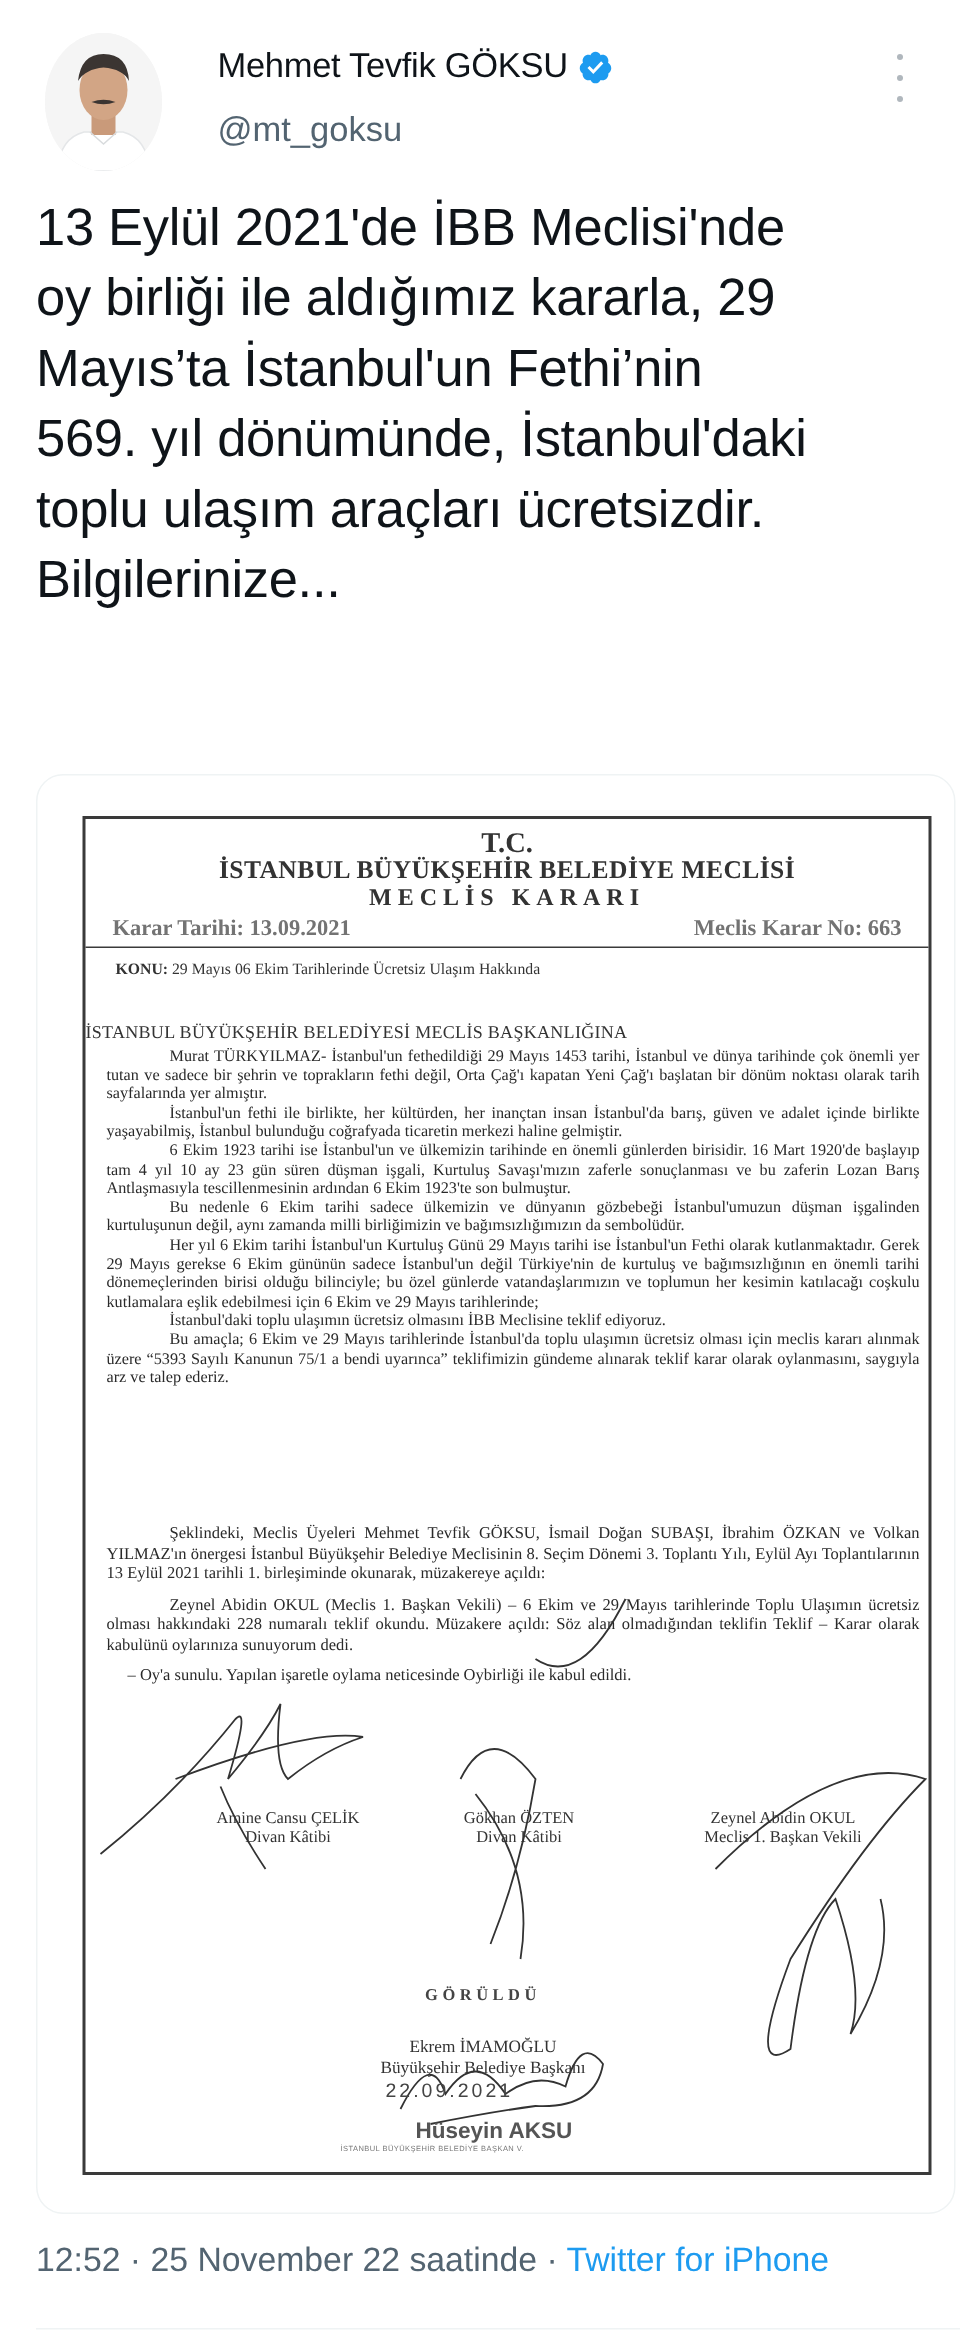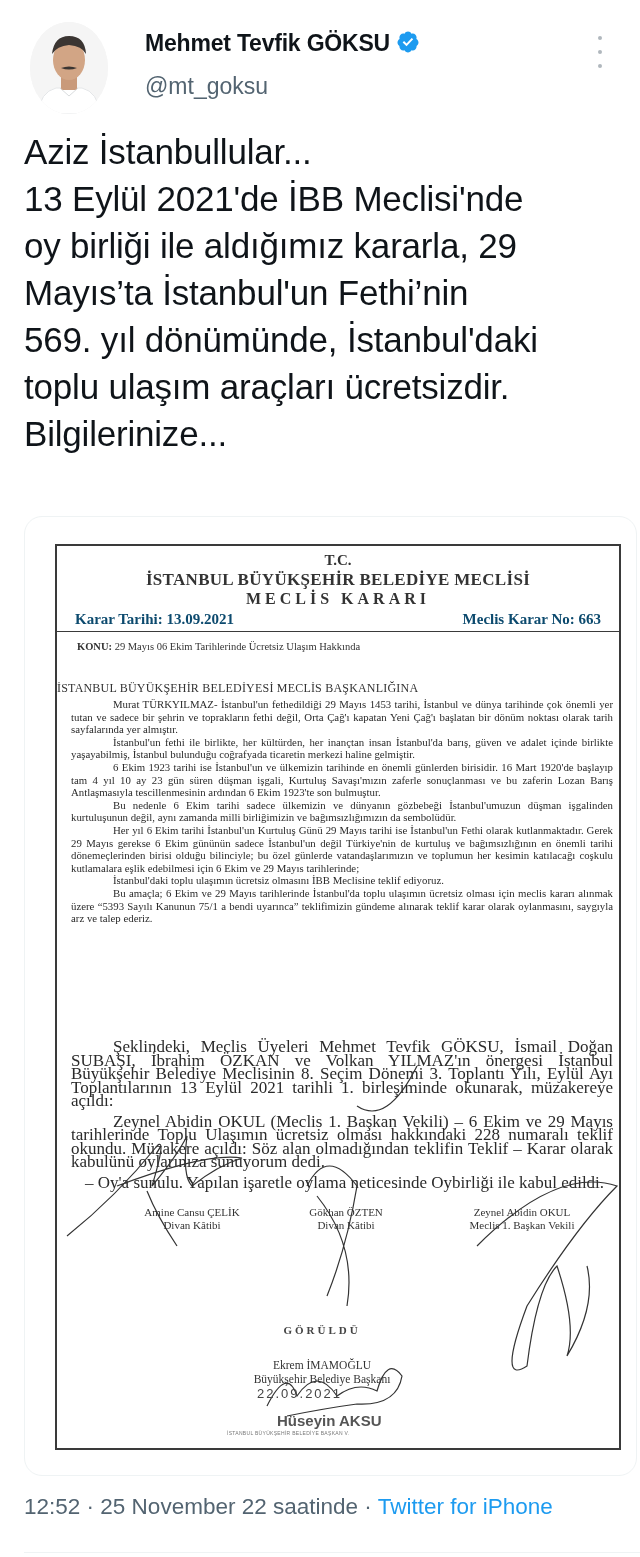--- a/index.html
+++ b/index.html
@@ -4,58 +4,58 @@
   <style>
     html, body { margin: 0; padding: 0; background: #ffffff; }
     body { width: 640px; height: 1557px; position: relative; overflow: hidden;
            font-family: "Liberation Sans", "DejaVu Sans", sans-serif; color: #0f1419; }
 
     
     .header { position: absolute; left: 0; top: 0; width: 640px; height: 120px; }
     .avatar { position: absolute; left: 30px; top: 22px; width: 78px; height: 92px;
               border-radius: 50%; overflow: hidden; background: #f4f4f4; }
     .avatar svg { width: 100%; height: 100%; display: block; }
-    .display-name { position: absolute; left: 145px; top: 30px; font-size: 23px; font-weight: bold;
-                    letter-spacing: -0.2px; white-space: nowrap; display: flex; align-items: flex-start; }
+    .display-name { position: absolute; left: 145px; top: 30px; font-size: 23px; font-weight: normal;
+                    letter-spacing: -0.2px; white-space: nowrap; display: flex; align-items: flex-end; }
     .verified { display: inline-block; width: 24px; height: 24px; margin-left: 6px; }
     .handle { position: absolute; left: 145px; top: 73px; font-size: 23px; color: #536471; }
     .more { position: absolute; left: 594px; top: 36px; width: 12px; height: 32px; cursor: pointer;
             display: flex; flex-direction: column; align-items: center; justify-content: space-between; }
     .more span { width: 4px; height: 4px; background: #b0b7bd; border-radius: 50%; display: block; }
 
     
     .tweet-text { position: absolute; left: 24px; top: 128px; width: 610px; font-size: 35px;
                   line-height: 47px; color: #0f1419; font-weight: 400; letter-spacing: -0.2px; }
     .tweet-text div { white-space: nowrap; }
 
     
     .media { position: absolute; left: 24px; top: 516px; width: 611px; height: 958px;
              border: 1px solid #eff3f4; border-radius: 18px; background: #ffffff; }
 
     .doc { position: absolute; left: 30px; top: 27px; width: 562px; height: 902px;
            border: 2px solid #3a3a3a; background: #fff;
            font-family: "Liberation Serif", "DejaVu Serif", serif; color: #222; }
     .doc-head { text-align: center; font-weight: bold; color: #333; }
-    .doc-head .tc { position: absolute; left: 0; width: 100%; top: 6px; font-size: 15px; }
+    .doc-head .tc { position: absolute; left: 0; width: 100%; top: 6px; font-size: 19px; }
     .doc-head .org { position: absolute; left: 0; width: 100%; top: 24px; font-size: 17px; letter-spacing: 0.3px; }
     .doc-head .kind { position: absolute; left: 0; width: 100%; top: 44px; font-size: 16px; letter-spacing: 4px; }
     .doc-meta { position: absolute; left: 18px; right: 18px; top: 65px; font-size: 15px; font-weight: bold;
-                display: flex; justify-content: space-between; color: #0c4a6e; }
+                display: flex; justify-content: space-between; color: #737373; }
     .doc-rule { position: absolute; left: 0; right: 0; top: 85px; border-top: 1.5px solid #3a3a3a; }
     .doc-subject { position: absolute; left: 20px; top: 95px; font-size: 10.5px; color: #333; }
     .doc-subject b { font-weight: bold; }
 
     .doc-addr { position: absolute; left: 0; width: 100%; top: 135px; 
                 font-size: 12px; color: #333; letter-spacing: 0.2px; }
     .doc-body { position: absolute; left: 14px; right: 6px; top: 152px; font-size: 10.8px;
                 line-height: 12.6px; color: #2a2a2a; text-align: justify; }
     .doc-body p { margin: 0; text-indent: 42px; }
 
-    .doc-session { position: absolute; left: 14px; right: 6px; top: 470px; font-size: 17px;
-                   line-height: 13.5px; color: #2a2a2a; text-align: justify; margin-top: 24px; }
+    .doc-session { position: absolute; left: 14px; right: 6px; top: 470px; font-size: 11px;
+                   line-height: 13.5px; color: #2a2a2a; text-align: justify; }
     .doc-session p { margin: 0 0 7px 0; text-indent: 42px; }
     .doc-session p.vote { text-indent: 14px; }
 
     .sig { position: absolute; font-size: 11px; text-align: center; color: #333; line-height: 13px; }
     .sig .title { font-size: 11px; }
     .sig-1 { left: 60px; top: 660px; width: 150px; }
     .sig-2 { left: 214px; top: 660px; width: 150px; }
     .sig-3 { left: 390px; top: 660px; width: 150px; }
     .seen { position: absolute; left: 180px; top: 778px; width: 170px; text-align: center;
             font-size: 11px; letter-spacing: 3px; color: #444; font-weight: bold; }
@@ -98,21 +98,20 @@
   </div>
   <div class="handle">@mt_goksu</div>
   <div class="more">
     <span></span>
     <span></span>
     <span></span>
   </div>
 </div>
 
 <div class="tweet-text">
-  <div>Aziz İstanbullular...</div>
   <div>13 Eylül 2021'de İBB Meclisi'nde</div>
   <div>oy birliği ile aldığımız kararla, 29</div>
   <div>Mayıs’ta İstanbul'un Fethi’nin</div>
   <div>569. yıl dönümünde, İstanbul'daki</div>
   <div>toplu ulaşım araçları ücretsizdir.</div>
   <div>Bilgilerinize...</div>
 </div>
 
 <div class="media">
   <div class="doc">

